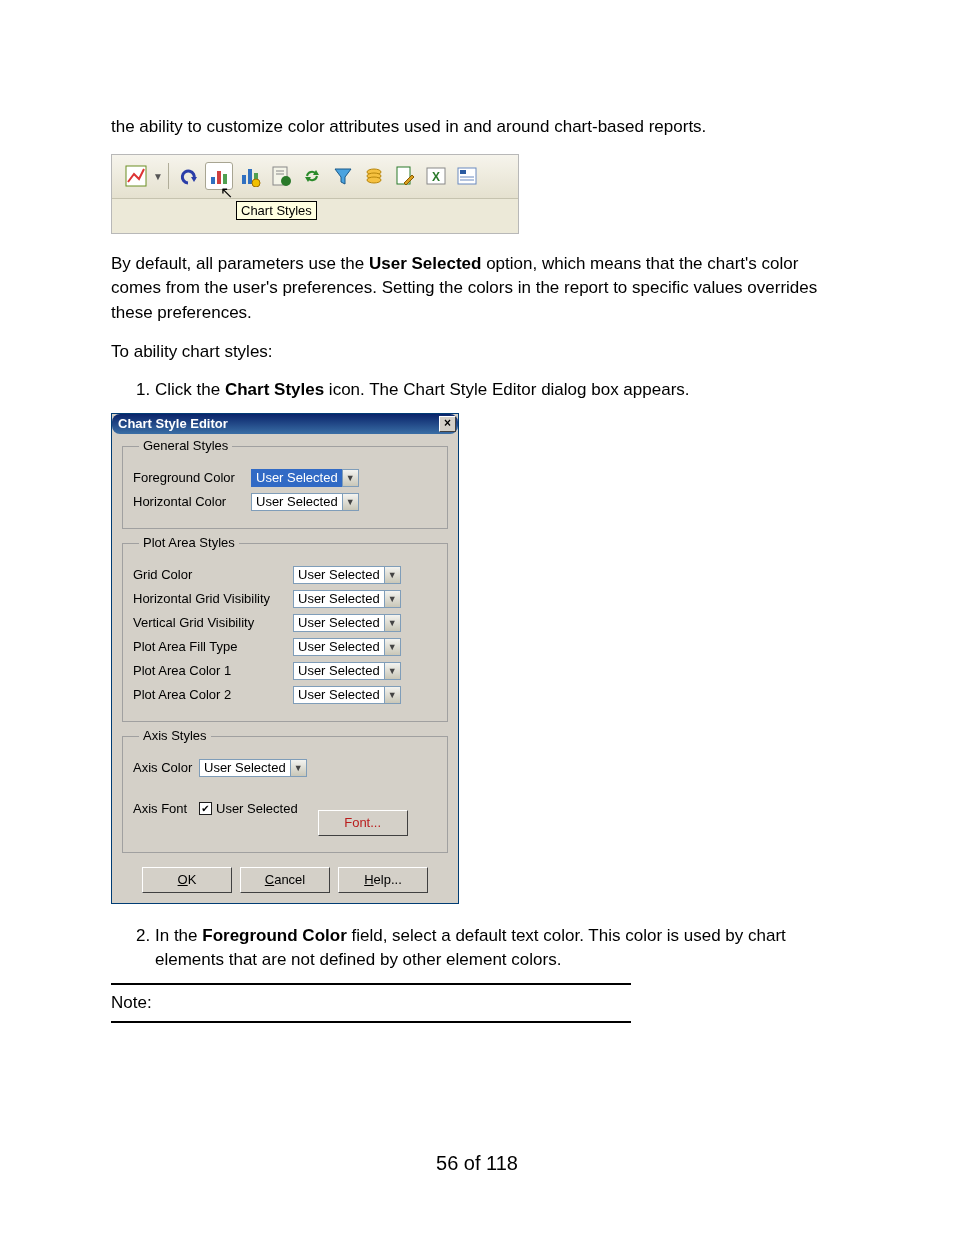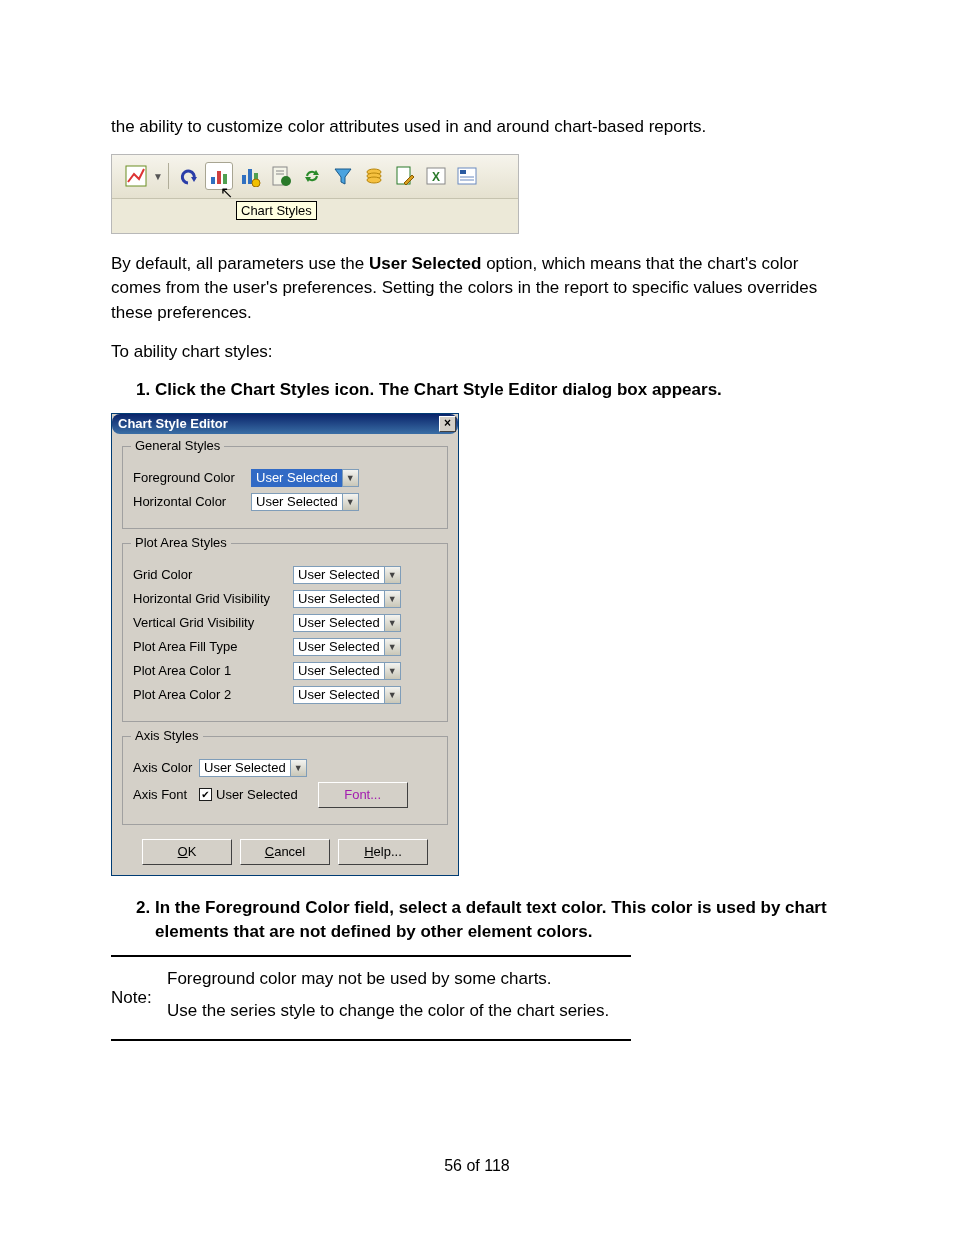--- a/index.html
+++ b/index.html
@@ -63,21 +63,21 @@
     font-size:13px;
   }
   .cursor {
     position:absolute;
     left:108px; top:28px;
     font-size:16px; color:#000;
     pointer-events:none;
   }
 
   
-  ol.steps { margin:0 0 10px 0; padding-left:44px;font-weight:bold; }
+  ol.steps { margin:0 0 10px 0; padding-left:44px; }
   ol.steps li { margin: 0 0 10px 0; line-height:1.45; }
 
   
   .dialog {
     width: 346px;
     border:1px solid #003c74;
     margin: 8px 0 20px 0;
     background:#d4d0c8;
     font-size:13px;
   }
@@ -113,21 +113,21 @@
     margin: 0 0 14px 0;
     padding: 18px 10px 12px 10px;
   }
   .group::before{
     content:"";
     position:absolute; left:0; right:0; top:0;
     border-top:1px solid #a0a0a0;
   }
   .group-legend{
     position:absolute;
-    top:-8px; left:8px;
+    top:-8px; left:16px;
     background:#d4d0c8;
     padding:0 4px;
     font-size:13px;
     color:#000;
   }
   .row {
     display:flex;
     align-items:center;
     margin: 4px 0;
   }
@@ -166,21 +166,21 @@
   .btn {
     min-width:68px; height:24px;
     background:#d4d0c8;
     border:1px solid #404040;
     border-top-color:#fff; border-left-color:#fff;
     font-size:13px;
     display:inline-flex; align-items:center; justify-content:center;
     margin: 0 4px;
     padding: 0 10px;
   }
-  .btn.disabled { color:#a21caf; }
+  .btn.disabled { color:#b91c1c;margin-top:28px; }
   .btn .ul { text-decoration:underline; }
   .btn-row {
     display:flex; justify-content:center; margin-top:8px;
   }
 
   
   .note {
     border-top: 2px solid #000;
     border-bottom: 2px solid #000;
     margin: 10px 0 0 0;
@@ -189,21 +189,21 @@
     padding:8px 0;
   }
   .note .note-lbl{ width:56px; display:flex; align-items:center; }
   .note .note-body p{ margin:2px 0 8px 0; line-height:1.4; }
 
   .page-footer{
     position:absolute;
     bottom:60px; left:0;
     width:100%;
     text-align:center;
-    font-size:16px;
+    font-size:20px;
   }
 
   
   svg { display:block; }
 </style>
 </head>
 <body>
 
 <div class="page">
 
@@ -409,21 +409,17 @@
   </div>
 
   <ol class="steps" start="2">
     <li>
       <span>In the </span><b>Foreground Color</b><span> field, select a default text color. This color is used by chart elements that are not defined by other element colors.</span>
     </li>
   </ol>
 
   <div class="note">
     <div class="note-lbl">Note:</div>
-    <div class="note-body">
-      <p>Foreground color may not be used by some charts.</p>
-      <p>Use the series style to change the color of the chart series.</p>
-    </div>
   </div>
 
   <div class="page-footer">56 of 118</div>
 
 </div>
 
 </body></html>

